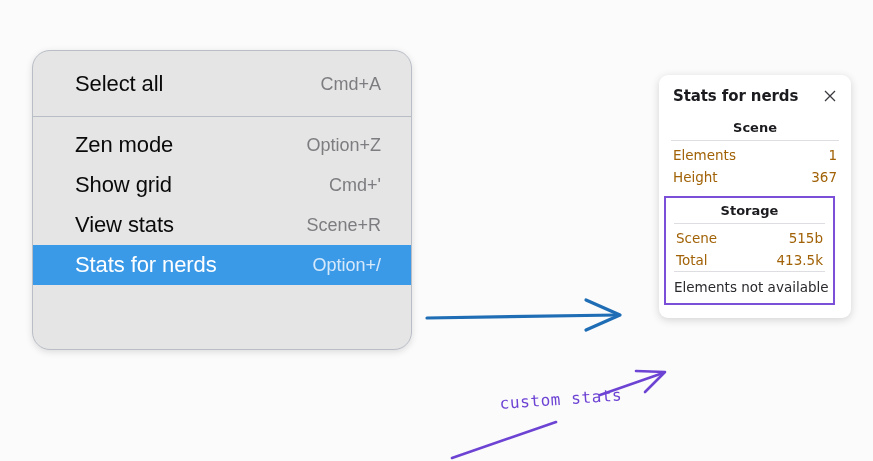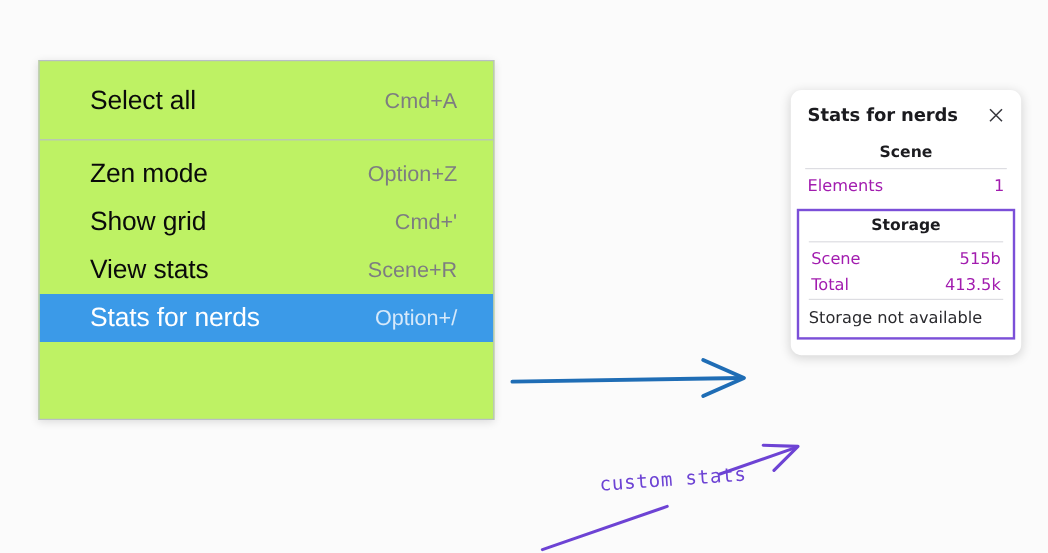--- a/index.html
+++ b/index.html
@@ -15,23 +15,23 @@
     position: relative;
   }
 
   
   #context-menu {
     position: absolute;
     left: 32px;
     top: 50px;
     width: 380px;
     height: 300px;
-    background: #bef264;
+    background: #e5e5e5;
     border: 1px solid #b9bec6;
-    border-radius: 0;
+    border-radius: 18px;
     box-shadow: 0 2px 7px rgba(0,0,0,0.13);
     box-sizing: border-box;
     overflow: hidden;
   }
   .menu-group {
     padding: 8px 0;
   }
   .menu-group.group-top {
     padding: 13px 0 12px 0;
   }
@@ -117,36 +117,36 @@
   .sp-rule {
     height: 1px;
     background: #dddde2;
     margin: 0 12px 3px 12px;
   }
   .sp-row {
     display: flex;
     align-items: center;
     justify-content: space-between;
     font-size: 13.5px;
-    color: #a21caf;
+    color: #a16207;
     padding: 3px 14px 3px 14px;
   }
   .sp-row .sp-key { white-space: nowrap; }
   .sp-row .sp-val { white-space: nowrap; }
   .sp-single {
     font-size: 13.5px;
     color: #2a2a2e;
     padding: 4px 12px 2px 12px;
     white-space: nowrap;
   }
 
   
   #custom-stats-box {
     border: 2px solid #7b4fd8;
-    margin: 6px 5px 3px 5px;
+    margin: 6px 16px 3px 5px;
     padding: 4px 0 6px 0;
   }
   #custom-stats-box .sp-rule { margin-left: 8px; margin-right: 8px; }
   #custom-stats-box .sp-row { padding-left: 10px; padding-right: 10px; }
   #custom-stats-box .sp-single { padding-left: 8px; padding-right: 8px; }
   #scene-section { padding-bottom: 2px; }
 
   
   #annotations {
     position: absolute;
@@ -214,41 +214,45 @@
       </svg>
     </span>
   </div>
 
   <div id="scene-section">
     <div class="sp-section-title">Scene</div>
     <div class="sp-rule"></div>
     <div class="sp-row">
       <span class="sp-key">Elements</span>
       <span class="sp-val">1</span>
+    </div>
+    <div class="sp-row">
+      <span class="sp-key">Height</span>
+      <span class="sp-val">367</span>
     </div>
   </div>
 
   <div id="custom-stats-box">
 
     <div>
       <div class="sp-section-title">Storage</div>
       <div class="sp-rule"></div>
       <div class="sp-row">
         <span class="sp-key">Scene</span>
         <span class="sp-val">515b</span>
       </div>
       <div class="sp-row">
         <span class="sp-key">Total</span>
         <span class="sp-val">413.5k</span>
       </div>
     </div>
 
     <div>
       <div class="sp-rule"></div>
-      <div class="sp-single">Storage not available</div>
+      <div class="sp-single">Elements not available</div>
     </div>
 
   </div>
 
 </div>
 
 <svg id="annotations">
 
   <g>
     <path d="M427 318 L617 315" stroke="#1f6db5" stroke-width="3.2" fill="none" stroke-linecap="round"></path>

